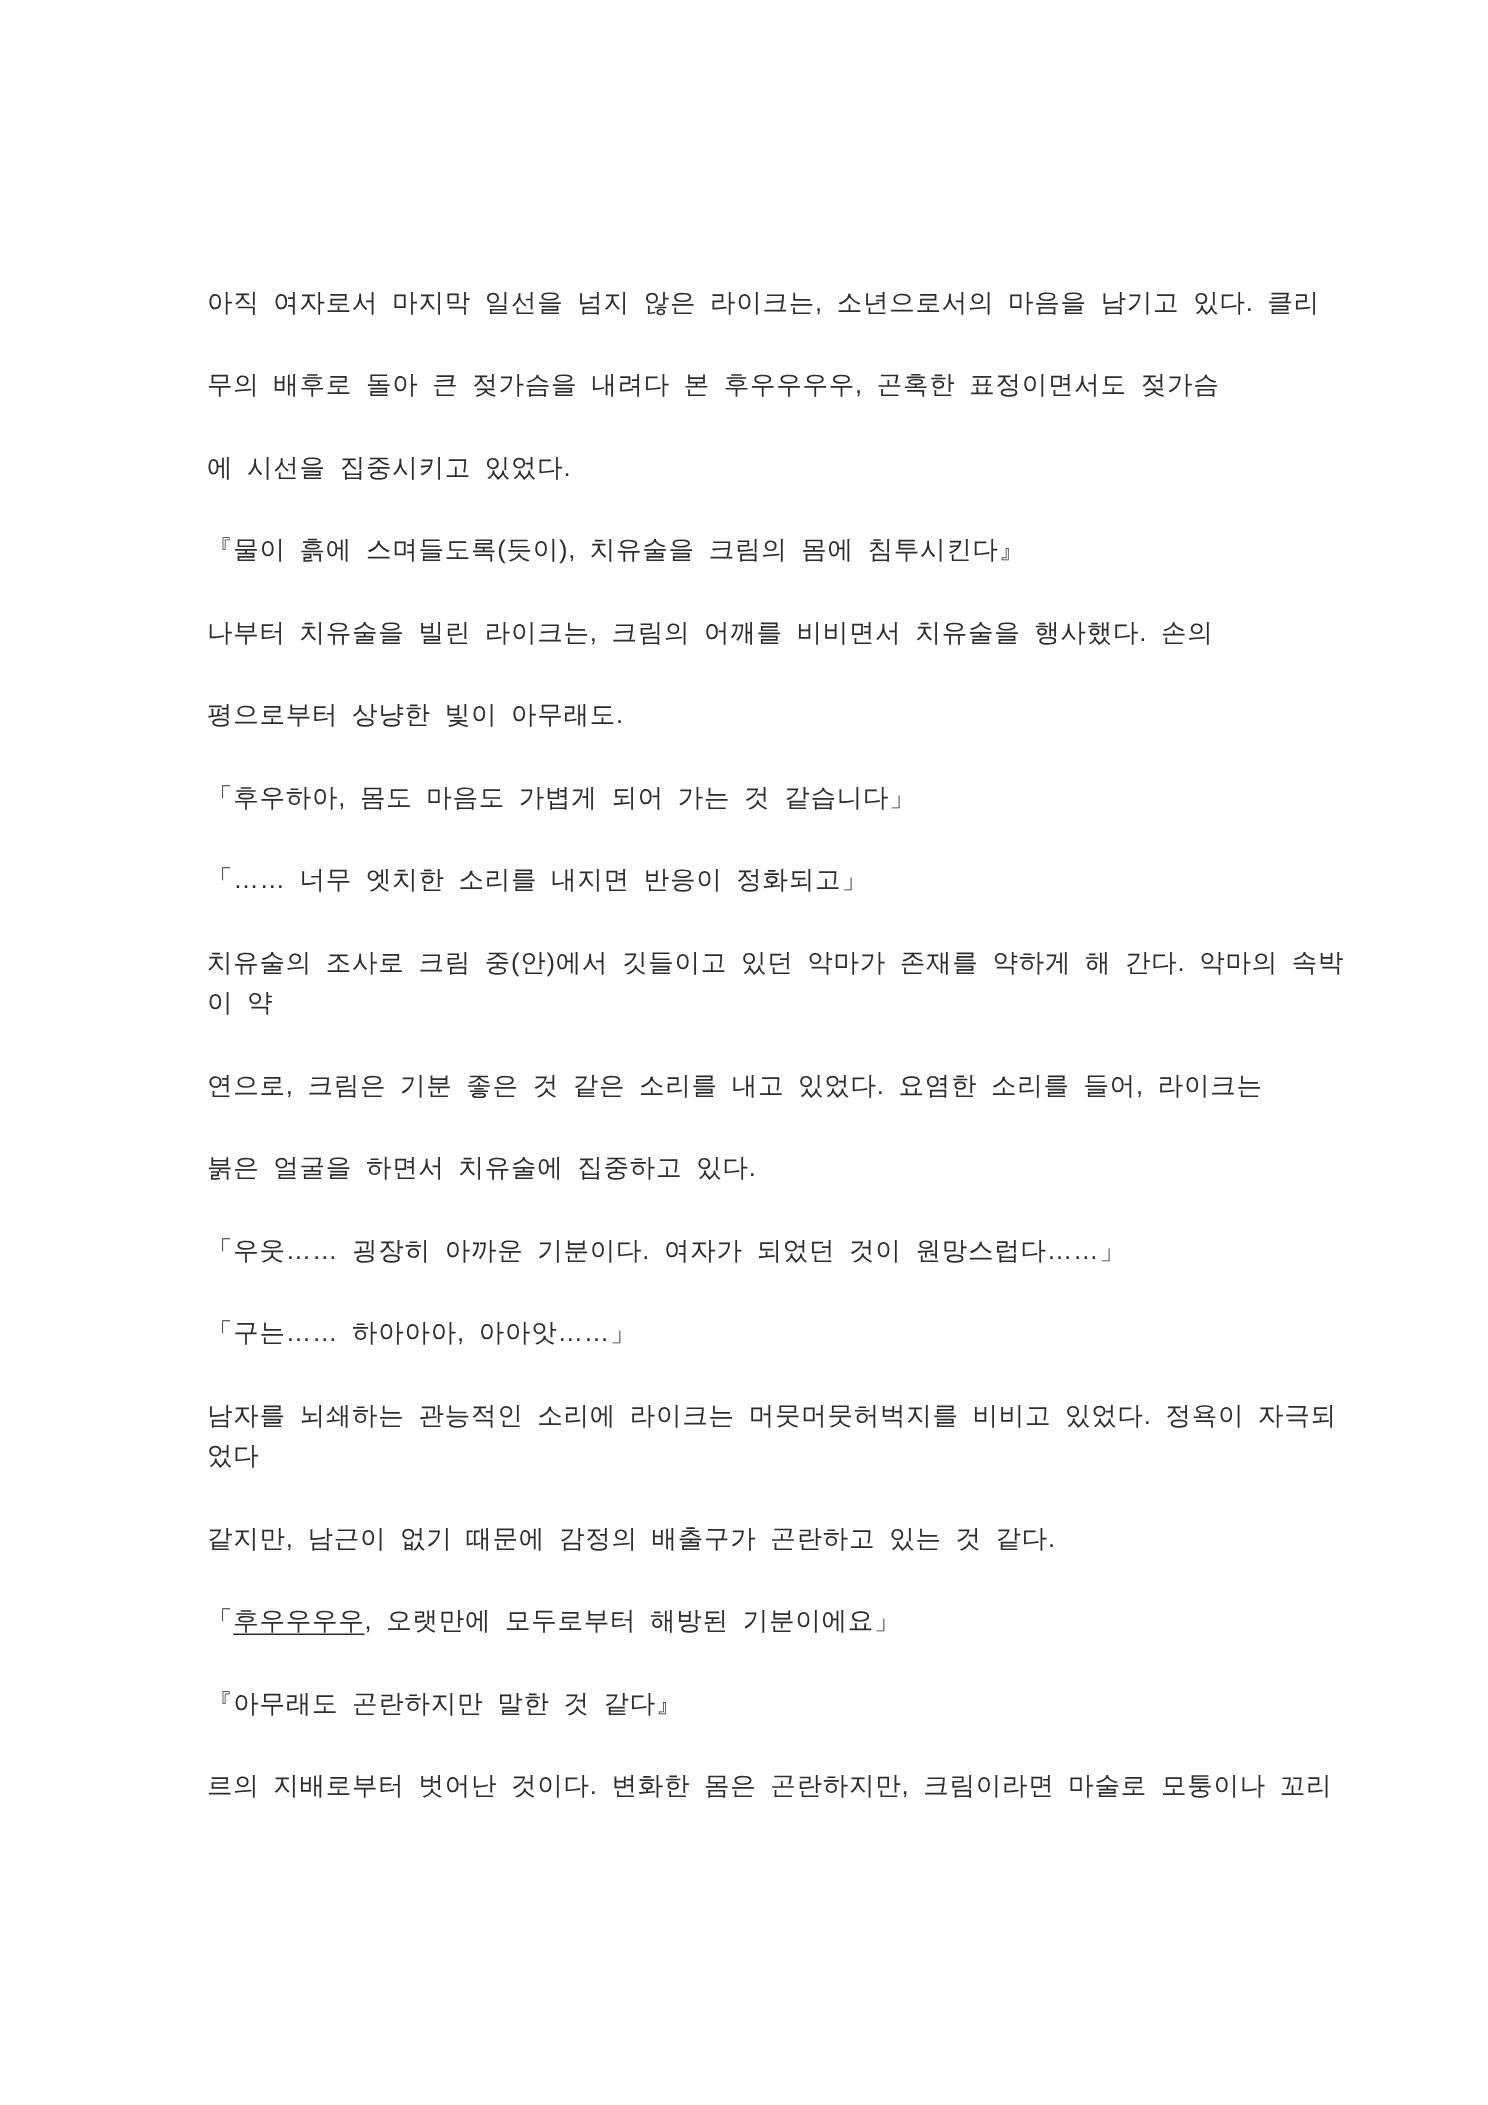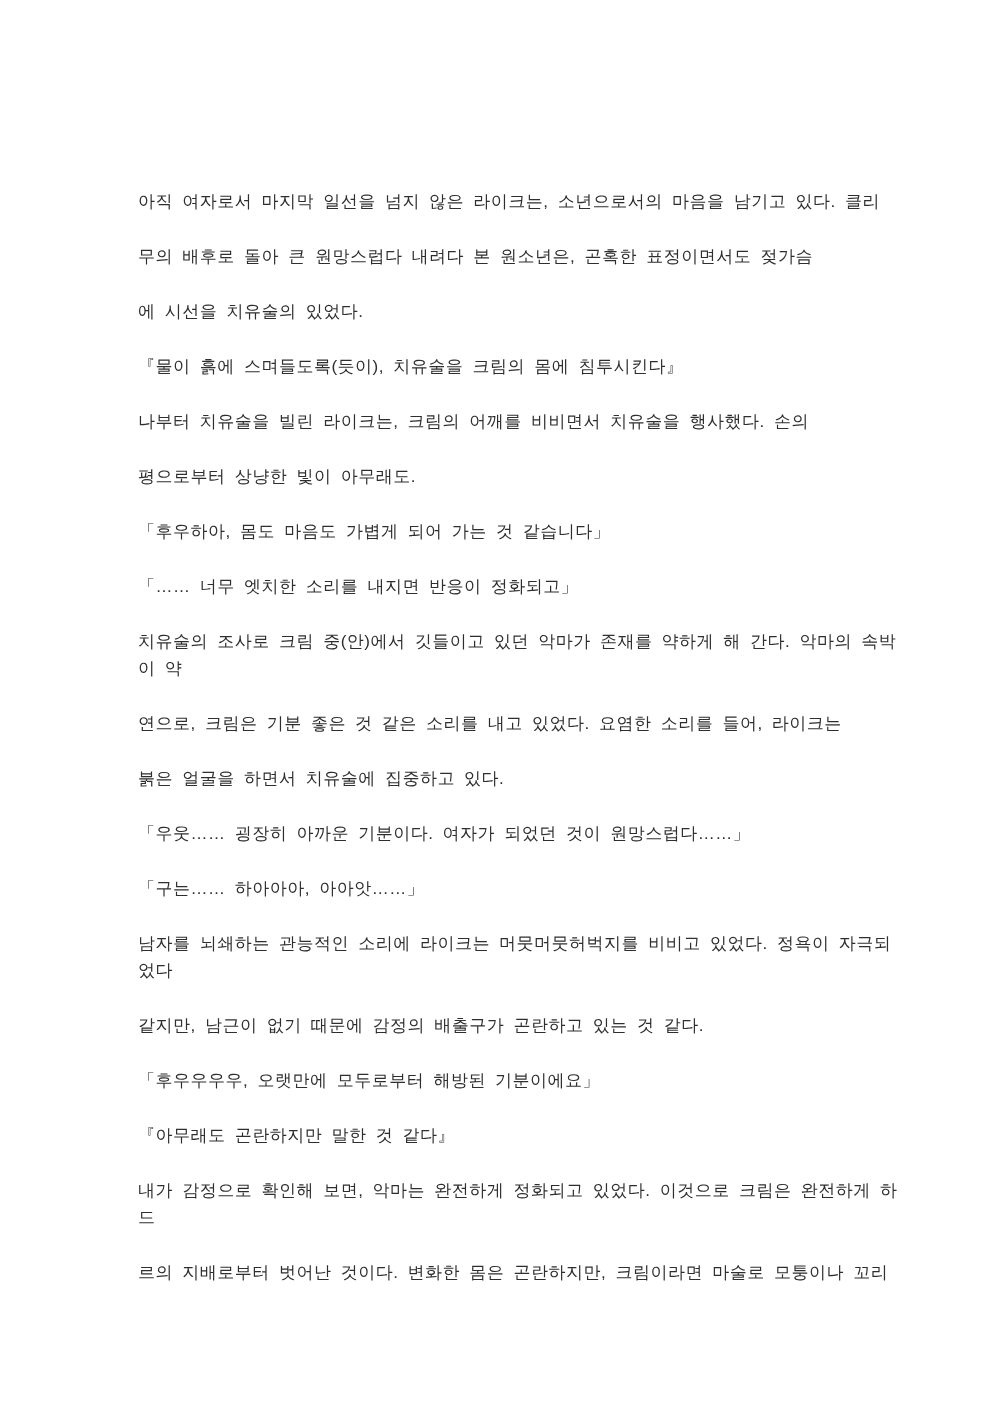--- a/index.html
+++ b/index.html
@@ -21,34 +21,35 @@
   }
   .para {
     margin: 0 0 28px 0;
     font-size: 17px;
     line-height: 27px;
     letter-spacing: 0.5px;
     word-spacing: 4px;
     white-space: normal;
   }
   .u {
+    text-decoration: underline;
     text-underline-offset: 3px;
     margin-top: 20px;
   }
 </style>
 </head>
 <body>
 
 <main class="doc">
 
   <p class="para"><span>아직 여자로서 마지막 일선을 넘지 않은 라이크는, 소년으로서의 마음을 남기고 있다. 클리</span></p>
 
-  <p class="para"><span>무의 배후로 돌아 큰 원망스럽다 내려다 본 원소년은, 곤혹한 표정이면서도 젖가슴</span></p>
+  <p class="para"><span>무의 배후로 돌아 큰 젖가슴을 내려다 본 후우우우우, 곤혹한 표정이면서도 젖가슴</span></p>
 
-  <p class="para"><span>에 시선을 치유술의 있었다.</span></p>
+  <p class="para"><span>에 시선을 집중시키고 있었다.</span></p>
 
   <p class="para"><span>『물이 흙에 스며들도록(듯이), 치유술을 크림의 몸에 침투시킨다』</span></p>
 
   <p class="para"><span>나부터 치유술을 빌린 라이크는, 크림의 어깨를 비비면서 치유술을 행사했다. 손의</span></p>
 
   <p class="para"><span>평으로부터 상냥한 빛이 아무래도.</span></p>
 
   <p class="para"><span>「후우하아, 몸도 마음도 가볍게 되어 가는 것 같습니다」</span></p>
 
   <p class="para"><span>「…… 너무 엣치한 소리를 내지면 반응이 정화되고」</span></p>
@@ -64,17 +65,16 @@
   <p class="para"><span>「구는…… 하아아아, 아아앗……」</span></p>
 
   <p class="para"><span>남자를 뇌쇄하는 관능적인 소리에 라이크는 머뭇머뭇허벅지를 비비고 있었다. 정욕이 자극되</span><br><span>었다</span></p>
 
   <p class="para"><span>같지만, 남근이 없기 때문에 감정의 배출구가 곤란하고 있는 것 같다.</span></p>
 
   <p class="para"><span>「</span><span class="u">후우우우우</span><span>, 오랫만에 모두로부터 해방된 기분이에요」</span></p>
 
   <p class="para"><span>『아무래도 곤란하지만 말한 것 같다』</span></p>
 
-  <p class="para"><span>내가 감정으로 확인해 보면, 악마는 완전하게 정화되고 있었다. 이것으로 크림은 완전하게 하</span><br><span>드</span></p>
 
   <p class="para"><span>르의 지배로부터 벗어난 것이다. 변화한 몸은 곤란하지만, 크림이라면 마술로 모퉁이나 꼬리</span></p>
 
 </main>
 
 </body></html>

